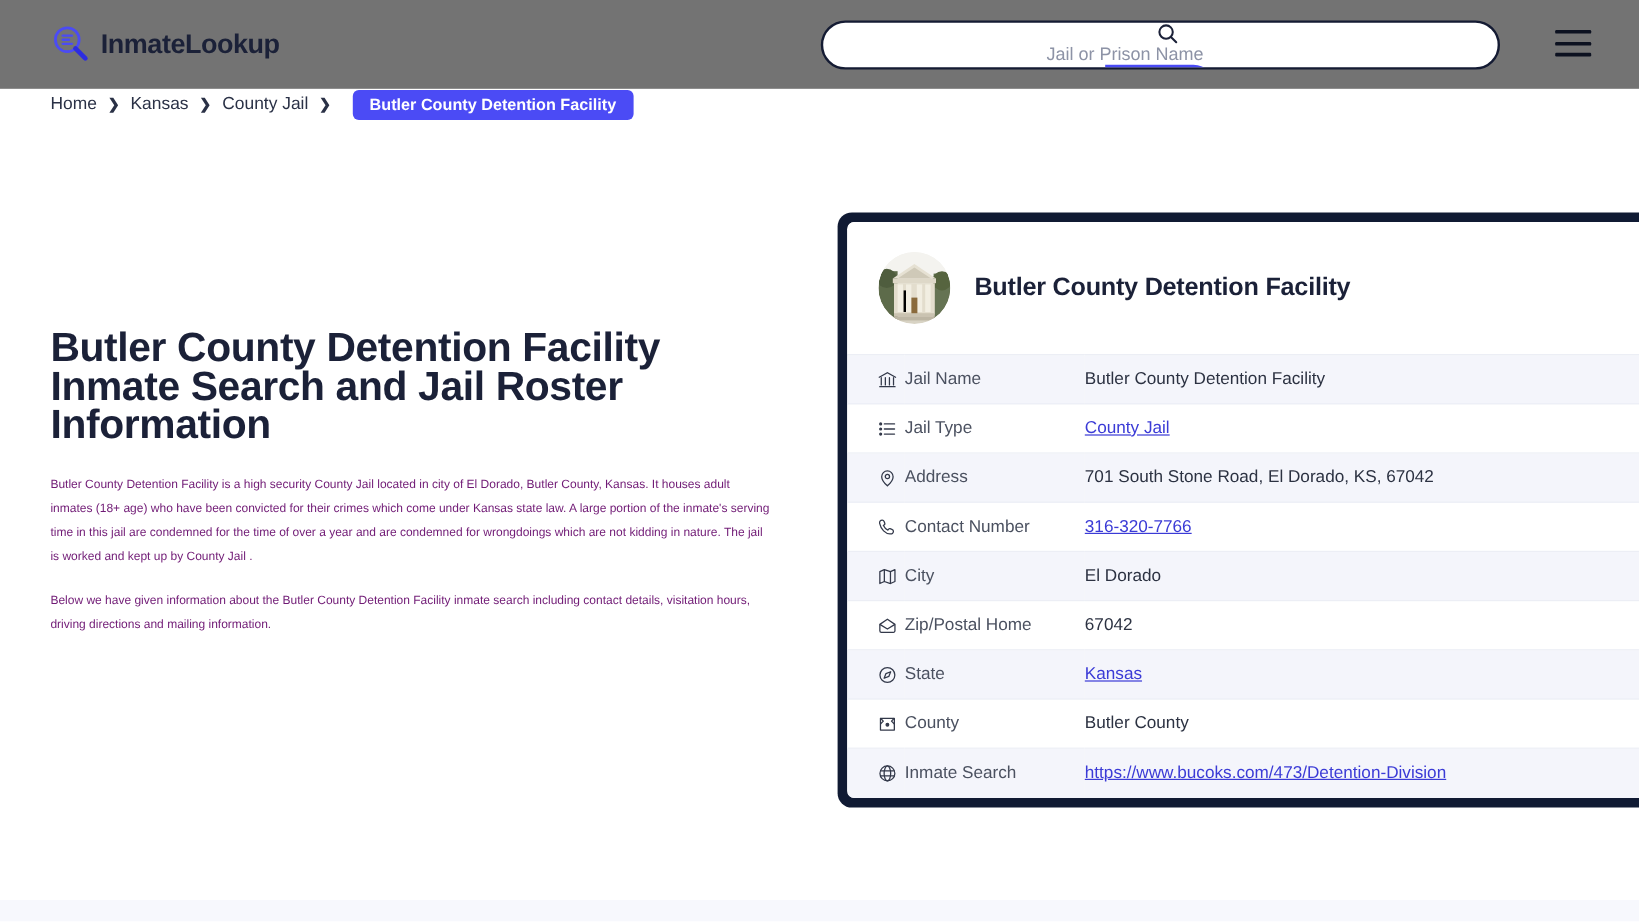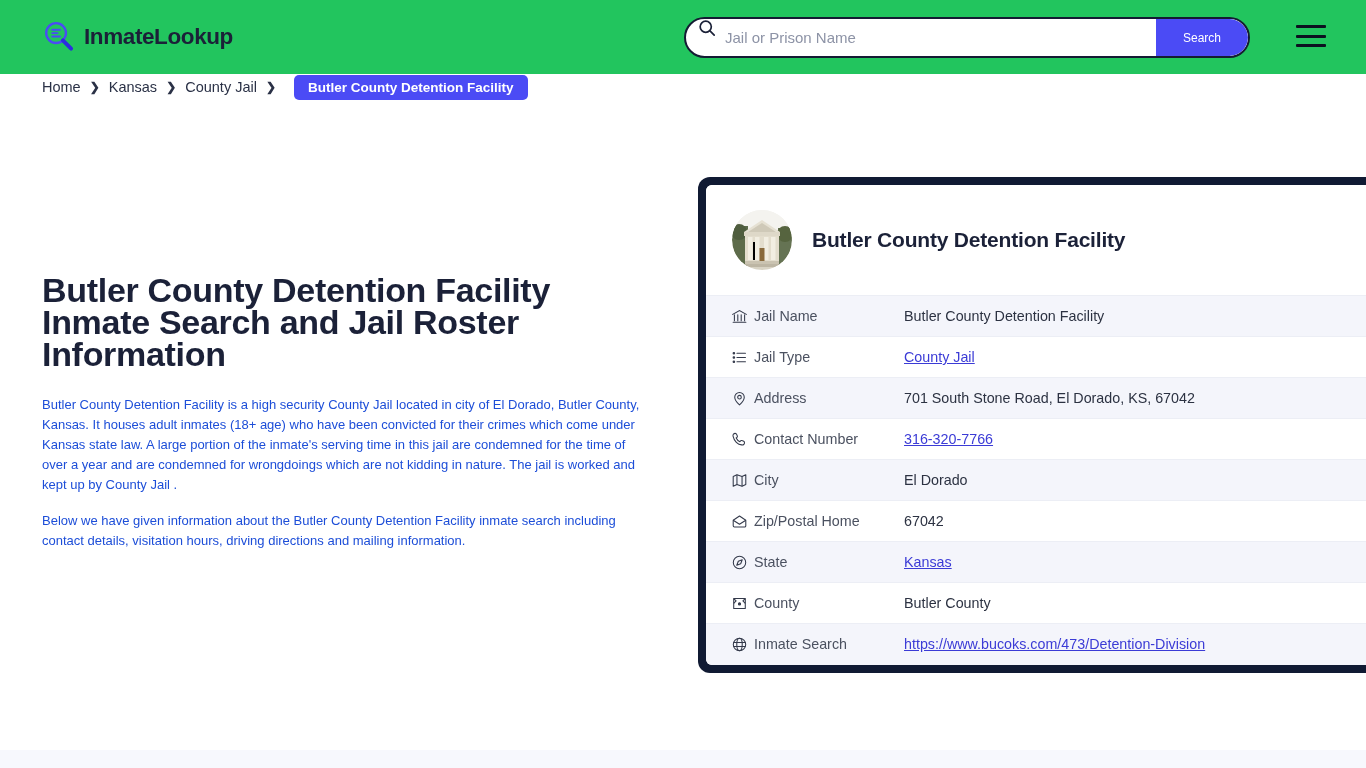--- a/index.html
+++ b/index.html
@@ -7,37 +7,37 @@
     width: 1366px; height: 768px;
     font-family: "Liberation Sans", sans-serif;
     background: #ffffff;
     overflow: hidden;
   }
   .page { position: relative; width: 1366px; height: 768px; background:#fff; }
 
   
   .header {
     position: absolute; top: 0; left: 0; width: 1366px; height: 74px;
-    background: #22c55e;
+    background: #737373;
   }
   .logo-wrap {
     position: absolute; left: 42px; top: 20px;
     display: flex; align-items: center; gap: 9px; cursor: pointer;
   }
   .logo-mark { width: 33px; height: 33px; display:block; }
   .logo-text {
     font-size: 22.5px; font-weight: 700; letter-spacing: -0.4px;
     color: #1b2138; white-space: nowrap;
   }
 
   .searchbar {
     position: absolute; left: 684px; top: 17px;
     width: 566px; height: 41px;
     border: 2px solid #141b33; border-radius: 21px;
-    background: #fff; display: flex; overflow: hidden;
+    background: #fff; display: flex; align-items: center; overflow: hidden; flex-direction: column;
   }
   .search-icon { margin-left: 12px; width: 18px; height: 18px; flex: 0 0 18px; display:block; }
   .search-input {
     flex: 1 1 auto; border: 0; outline: 0; height: 37px;
     font-family: "Liberation Sans", sans-serif;
     font-size: 15px; color: #1b2138; padding-left: 9px; background: transparent;
   }
   .search-input::placeholder { color: #8d93a6; }
   .search-btn {
     flex: 0 0 auto; height: 37px; padding: 0 27px; border: 0;
@@ -72,21 +72,21 @@
     padding: 5px 14px; border-radius: 5px; white-space: nowrap; margin-left: 9px;
   }
 
   
   .left-col { position: absolute; left: 42px; top: 274px; width: 600px; }
   .page-title {
     font-size: 34px; font-weight: 700; line-height: 32px;
     color: #1b2138; letter-spacing: -0.3px; margin-bottom: 25px;
   }
   .body-para {
-    font-size: 13px; line-height: 20px; color: #1d4ed8; margin-bottom: 16px;
+    font-size: 10px; line-height: 20px; color: #701a75; margin-bottom: 16px;
   }
 
   
   .info-card {
     position: absolute; left: 698px; top: 177px;
     width: 740px; 
     background: #101a33;
     border-radius: 12px;
     padding: 8px;
   }

